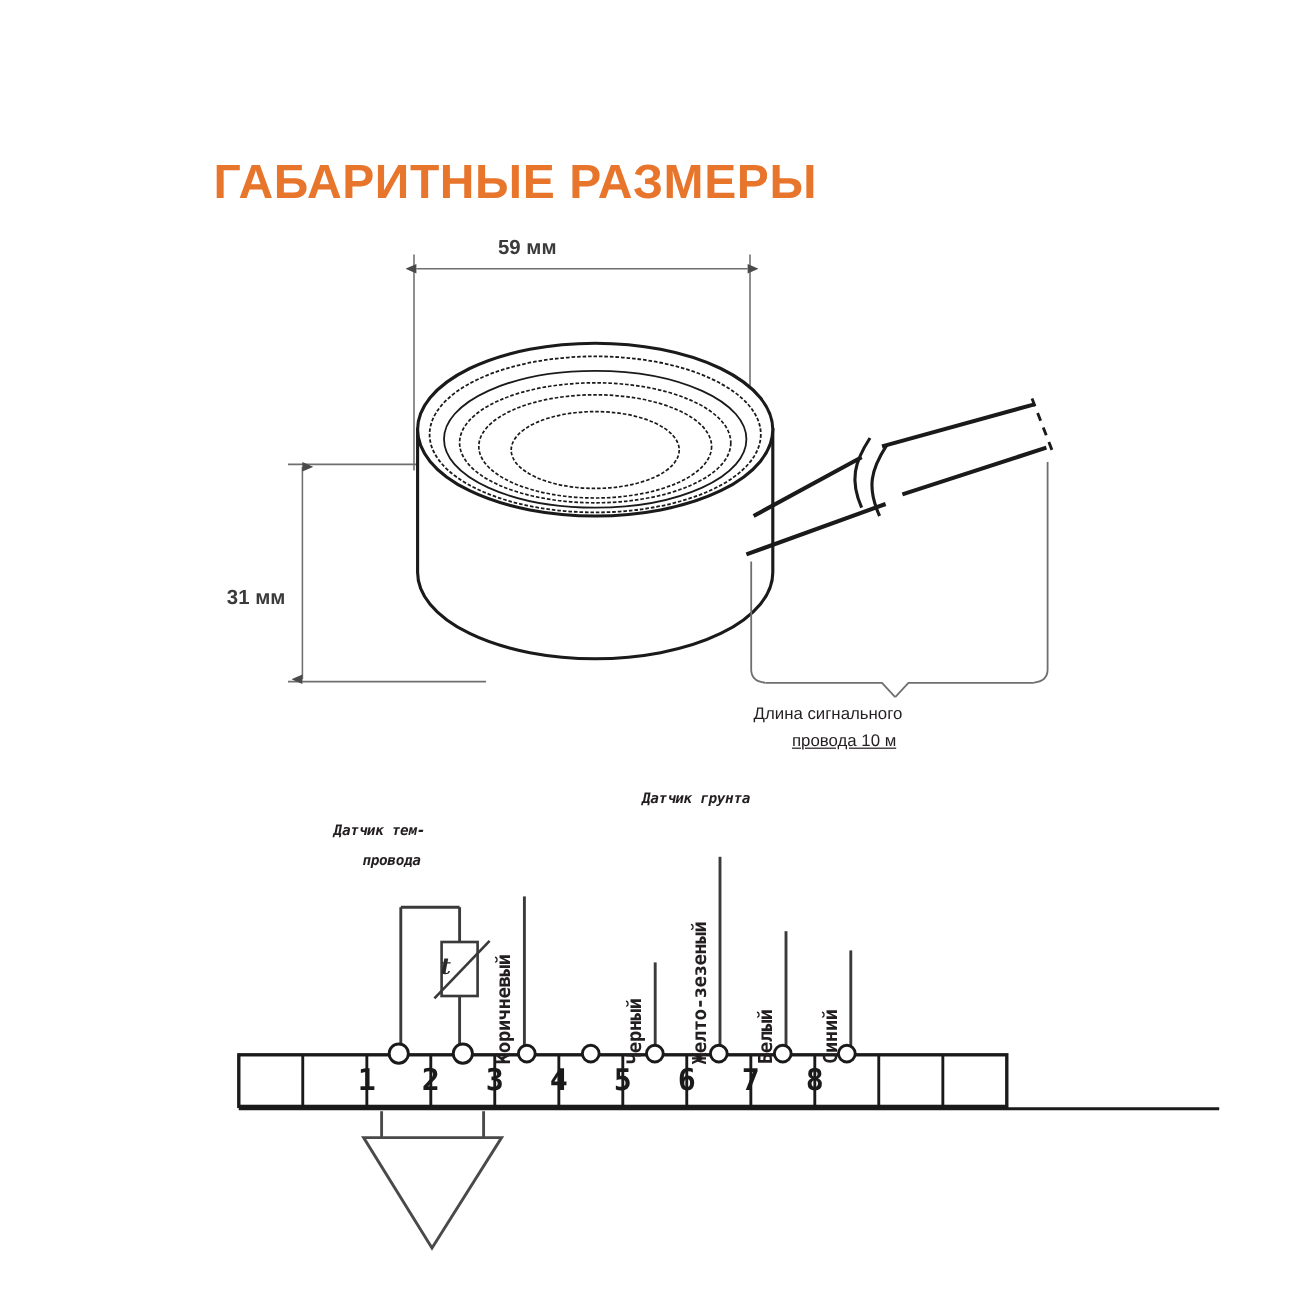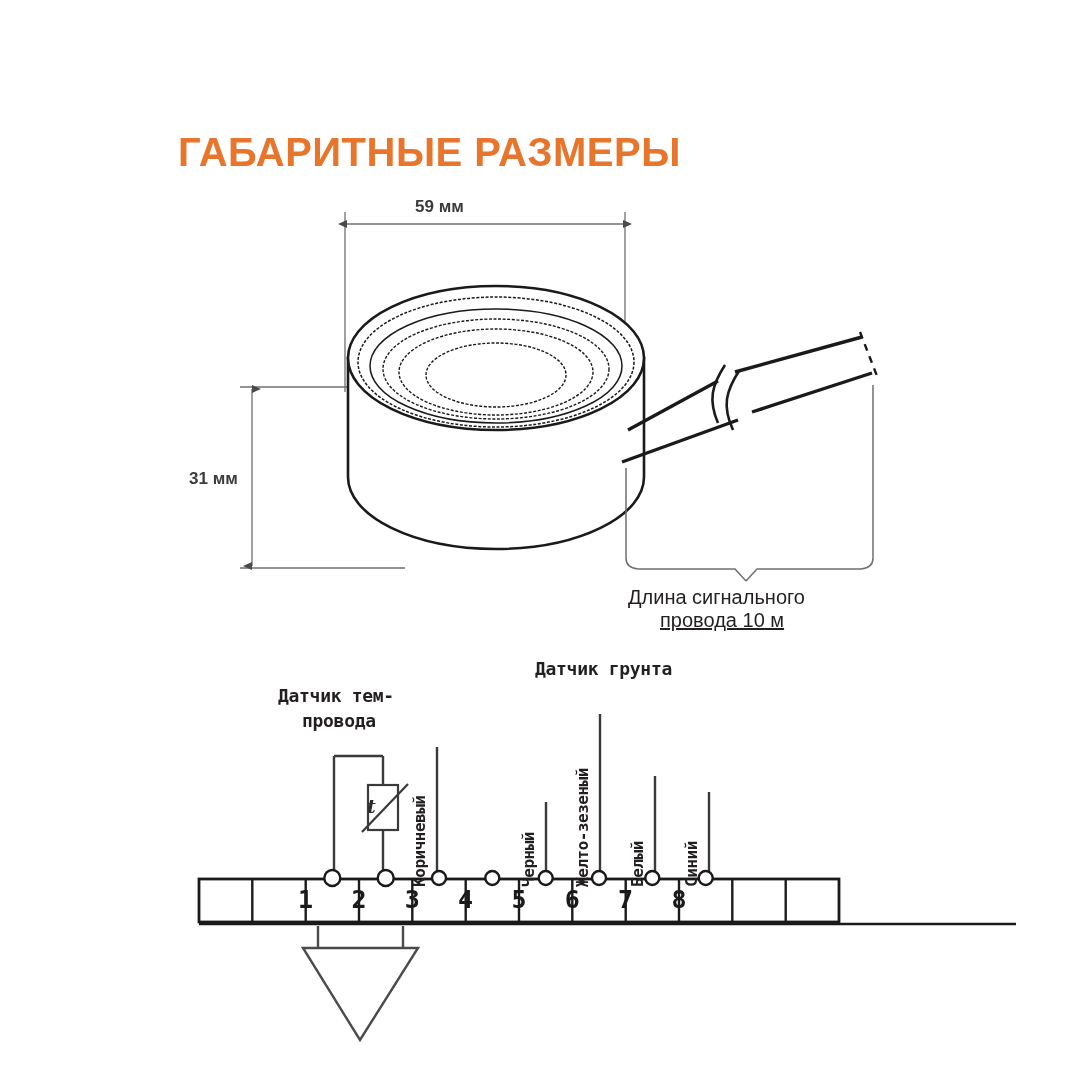--- a/index.html
+++ b/index.html
@@ -55,30 +55,31 @@
     line-height: 1.18;
   }
   .dim-text {
     font-family: "Liberation Sans", "DejaVu Sans", sans-serif;
     font-size: 17px;
     font-weight: 600;
     color: #3b3b3b;
   }
   .note-text {
     font-family: "Liberation Sans", "DejaVu Sans", sans-serif;
-    font-size: 20px;
+    font-size: 14px;
     font-weight: 400;
     color: #231f20;
   }
   .mono-text {
     font-family: "DejaVu Sans Mono", "Liberation Mono", monospace;
-    font-size: 18px;
+    font-size: 12px;
     font-weight: 700;
     color: #231f20;
     letter-spacing: -0.3px;
+    font-style: italic;
   }
   .vert-text {
     font-family: "DejaVu Sans Mono", "Liberation Mono", monospace;
     font-size: 16px;
     font-weight: 700;
     color: #231f20;
     letter-spacing: -0.5px;
     transform-origin: left bottom;
     transform: rotate(-90deg);
   }
@@ -222,21 +223,21 @@
 
     <g stroke="#4a4a4a" fill="none" stroke-width="2.4">
       <line x1="318" y1="886" x2="318" y2="908"></line>
       <line x1="403" y1="886" x2="403" y2="908"></line>
       <path d="M303,908 L418,908 L360,1000 Z"></path>
     </g>
   </svg>
 
   <div class="lbl dim-text center" style="left:415px; top:157px; width:140px;">59 мм</div>
 
-  <div class="lbl dim-text" style="left:189px; top:429px;">31 мм</div>
+  <div class="lbl dim-text" style="left:189px; top:448px;">31 мм</div>
 
   <div class="lbl note-text" style="left:628px; top:546px;">Длина сигнального</div>
   <div class="lbl note-text" style="left:660px; top:569px;text-decoration:underline;">провода 10 м</div>
 
   <div class="lbl mono-text" style="left:278px; top:645px;">Датчик тем-</div>
   <div class="lbl mono-text" style="left:302px; top:670px;">провода</div>
 
   <div class="lbl mono-text" style="left:535px; top:618px;">Датчик грунта</div>
 
   <div class="lbl" style="left:367px; top:755px; font-family:'DejaVu Serif','Liberation Serif',serif; font-size:19px; font-style:italic; font-weight:700; color:#2a2a2a;">t</div>

